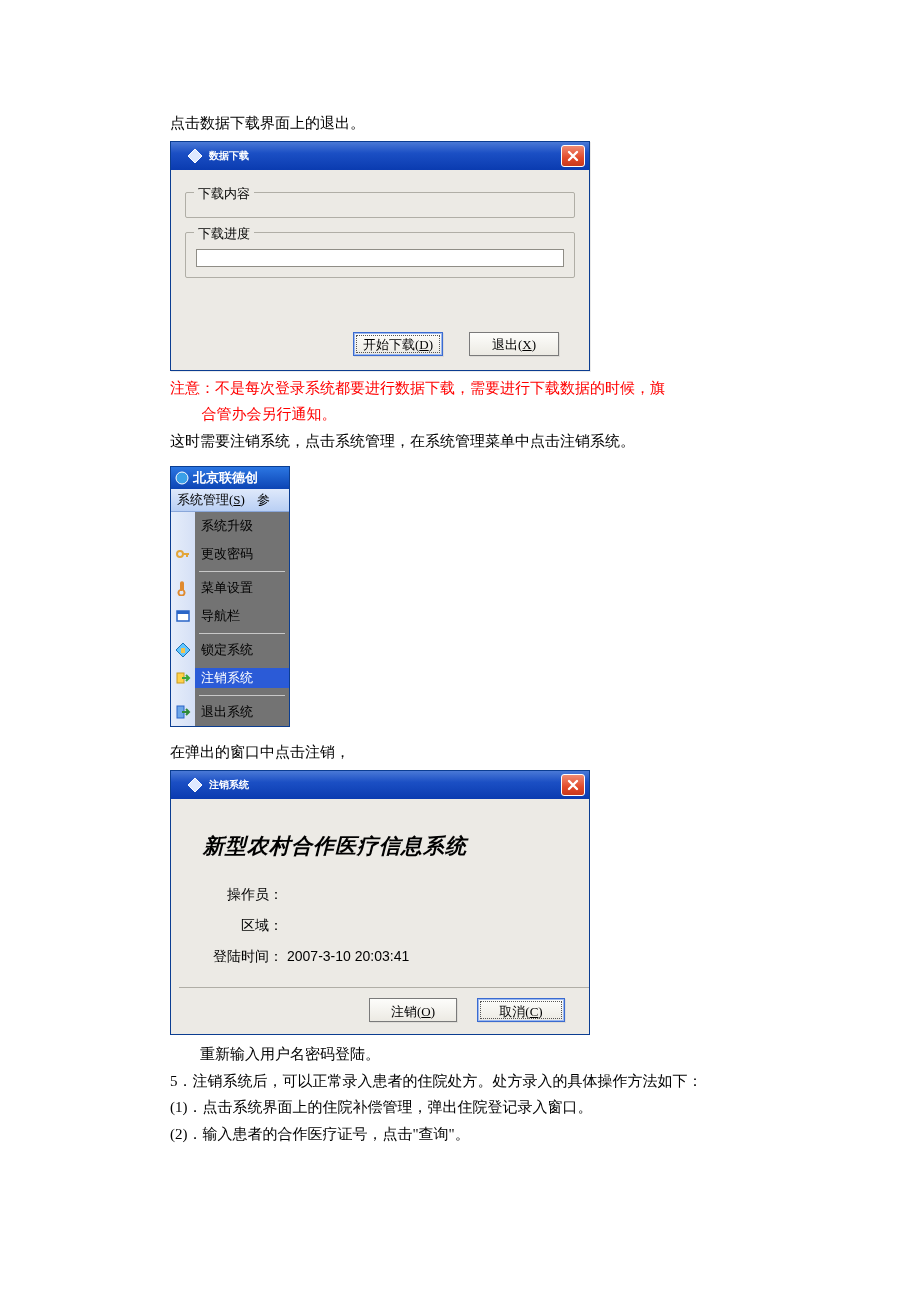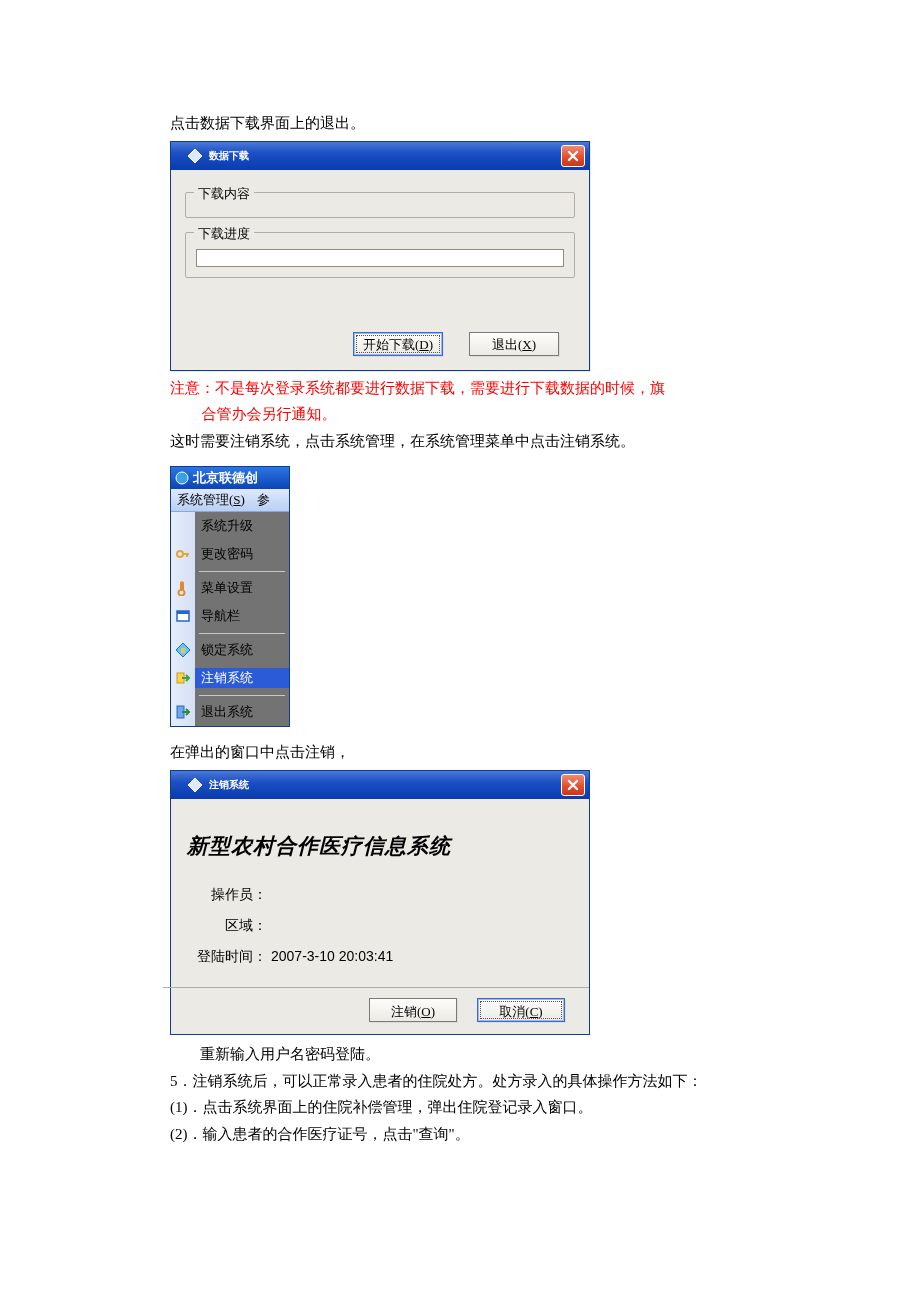--- a/index.html
+++ b/index.html
@@ -145,21 +145,21 @@
   .dsep .line { flex:1; border-top:1px solid #c8c8c8; margin-left:4px; margin-right:4px; }
   .mi-icon { width:16px; height:16px; display:flex; align-items:center; justify-content:center; }
 
   
   .win3 {
     width: 418px;
     border: 1px solid #0b3d91;
     background: #eceae5;
     margin-top: 6px; margin-bottom: 8px;
   }
-  .win3-body { padding: 24px 16px 10px 16px; }
+  .win3-body { padding: 24px 16px 10px 32px; }
   .big-heading {
     font-family: "KaiTi","STKaiti","SimSun",serif;
     font-size: 21px;
     font-weight: bold;
     font-style: italic;
     letter-spacing: 1px;
     margin: 8px 0 22px 0;
   }
   .field-row {
     display:flex; align-items:center;

